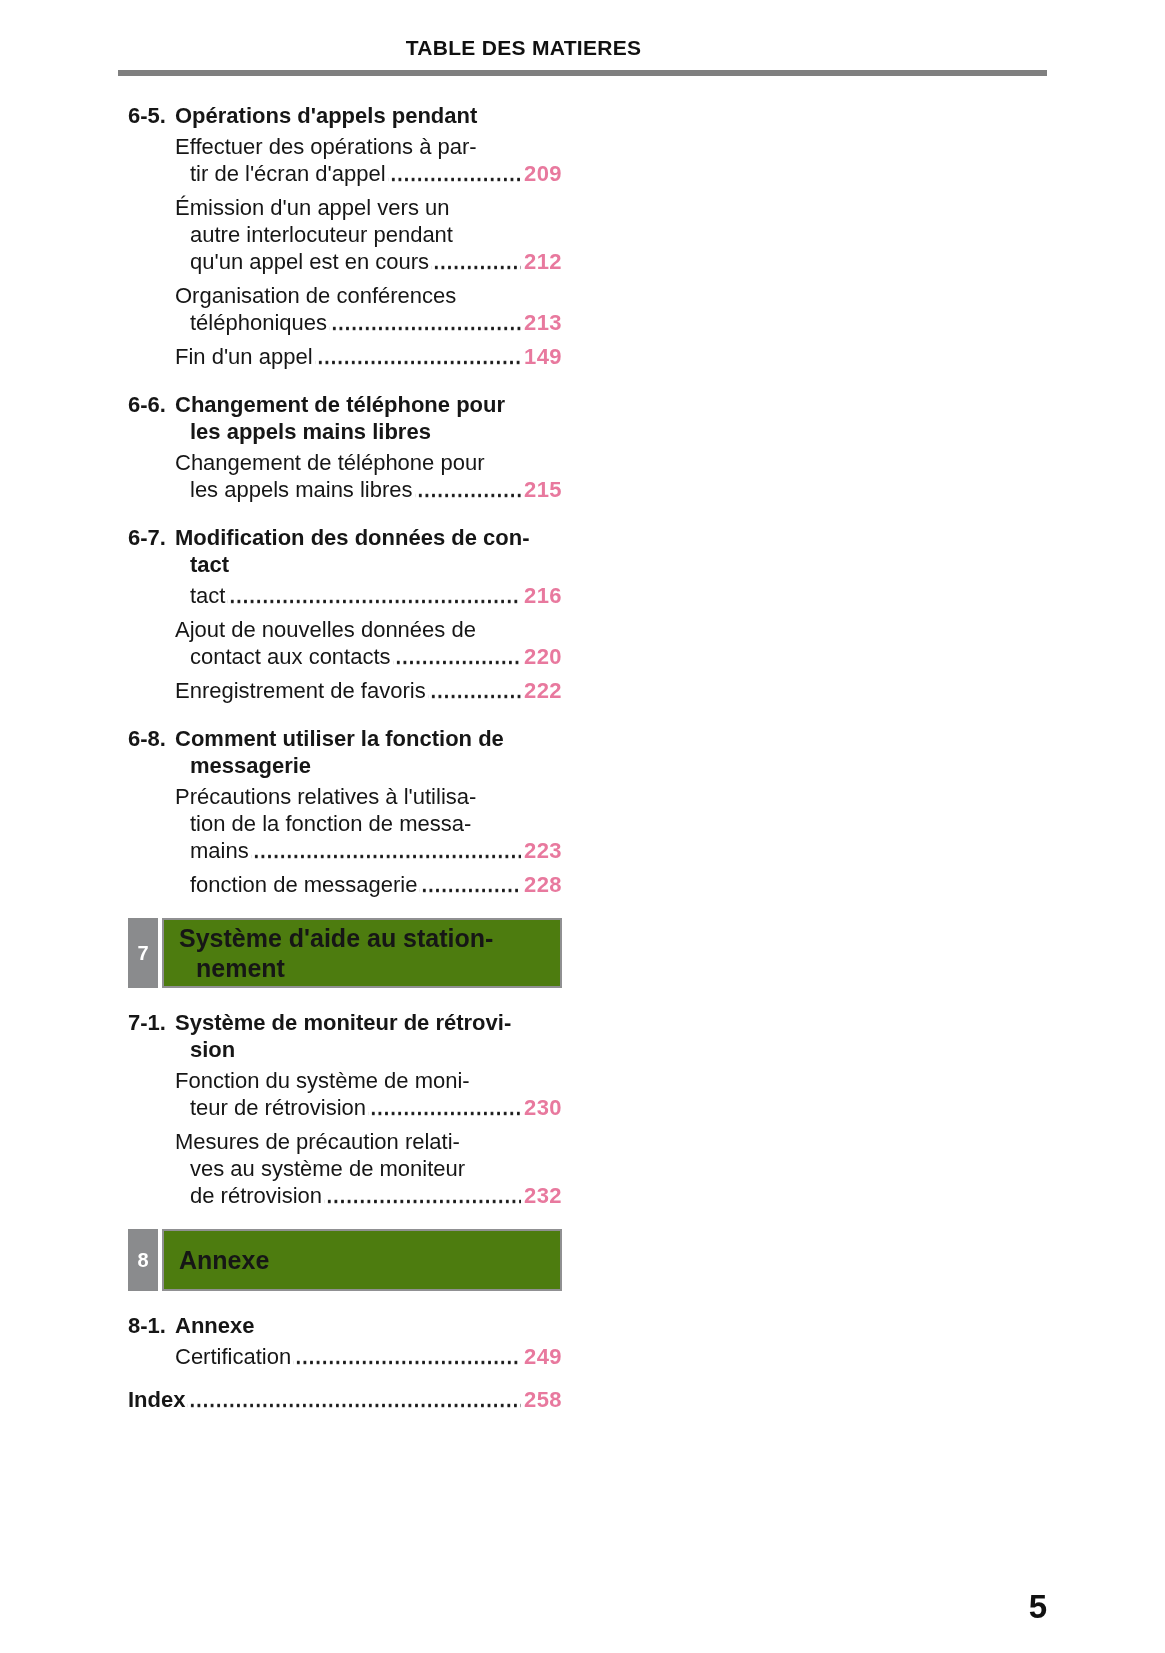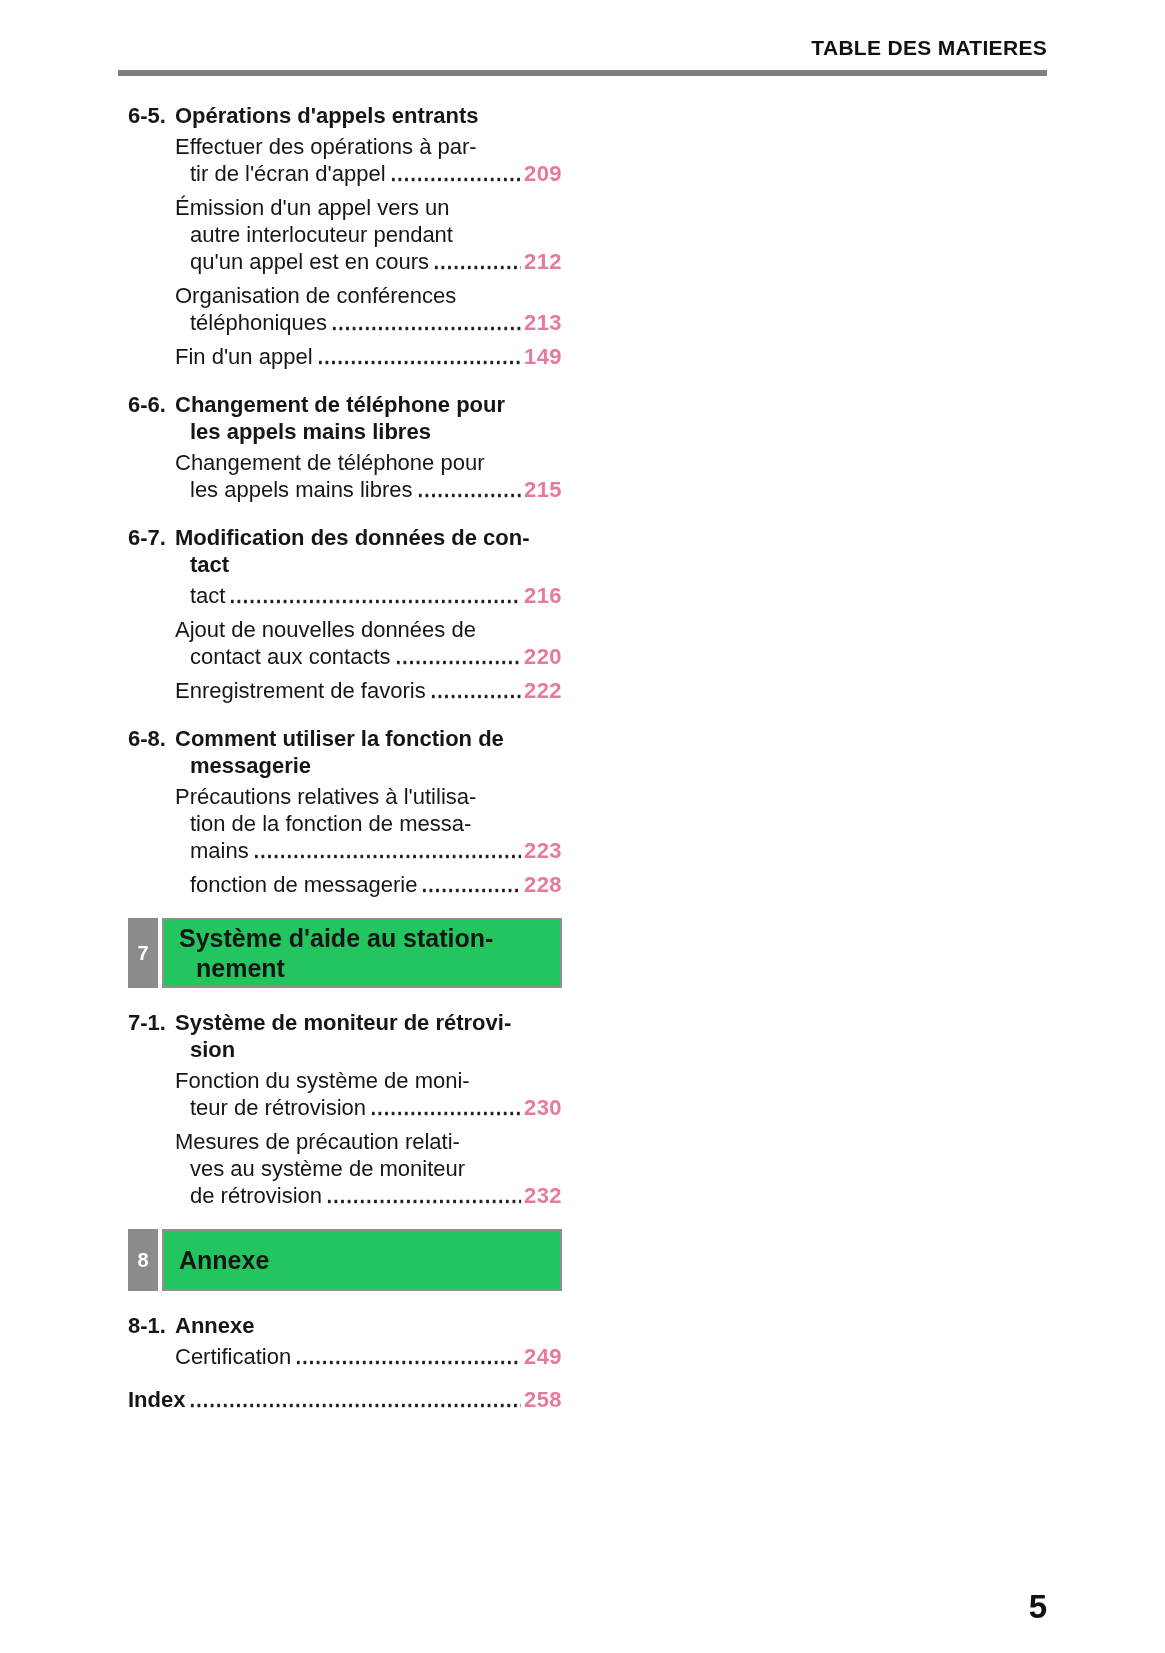--- a/index.html
+++ b/index.html
@@ -9,21 +9,21 @@
     color: #161616;
     font-family: "Liberation Sans", sans-serif;
     position: relative;
     overflow: hidden;
   }
   .page { position: absolute; inset: 0; }
 
   
   .page-header {
     padding: 36px 118px 0 0;
-    text-align: right;
+    text-align: center;
     font-weight: bold;
     font-size: 21px;
     line-height: 24px;
     letter-spacing: 0.3px;
     color: #111;
   }
   .rule {
     height: 6px;
     background: var(--rule-gray, #7f7f7f);
     margin: 10px 118px 0 118px;
@@ -80,21 +80,21 @@
     margin-right: 4px;
   }
   .chap-box {
     flex: 1;
     border: 2px solid #909092;
     min-height: 52px;
     display: flex;
     flex-direction: column;
     justify-content: center;
     padding: 3px 8px 3px 15px;
-    background: #22c55e;
+    background: #4d7c0f;
   }
   .chap-title-line { font-weight: bold; font-size: 25px; line-height: 30px; }
   .chap-title-line.cont { padding-left: 17px; }
 
   
   .index-row { display: flex; align-items: flex-end; margin-top: 16px; }
   .index-label { font-weight: bold; }
 
   
   .footer-page {
@@ -110,21 +110,21 @@
 <body style="--accent-pink: #e8799e; --rule-gray: #7f7f7f; --chapter-gray: #8a8b8d;">
 
 <div class="page">
   <div class="page-header">TABLE DES MATIERES</div>
   <div class="rule"></div>
   <div class="content">
       <div class="block-section">
         <div class="sec-head">
           <div class="sec-num">6-5.</div>
           <div class="sec-titles">
-            <div class="sec-title-line">Opérations d'appels entrants</div>
+            <div class="sec-title-line">Opérations d'appels pendant</div>
           </div>
         </div>
         <div class="entry">
           <div class="entry-line">Effectuer des opérations à par-</div>
           <div class="entry-last cont">
             <span class="entry-text">tir de l'écran d'appel</span>
             <span class="leader"></span>
             <span class="pagenum">209</span>
           </div>
         </div>

